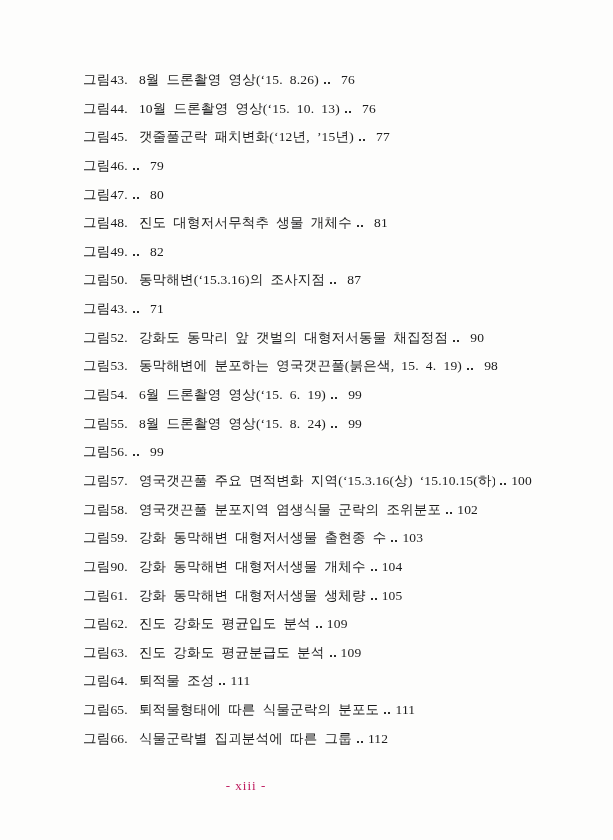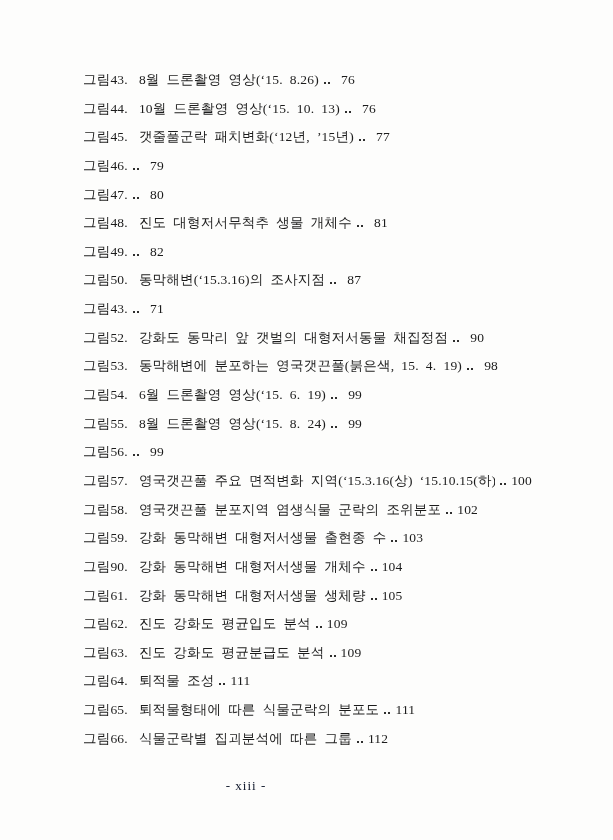--- a/index.html
+++ b/index.html
@@ -48,21 +48,21 @@
     font-size: 13.5px;
   }
   .footer {
     position: absolute;
     left: 0;
     width: 492px;
     top: 778px;
     text-align: center;
     font-size: 13px;
     letter-spacing: 1px;
-    color: #0f172a;
+    color: #be185d;
   }
 </style>
 </head>
 <body>
 
 <div class="page">
 
   <div class="figure-list">
     <div class="row">
       <span class="prefix">그림</span>

